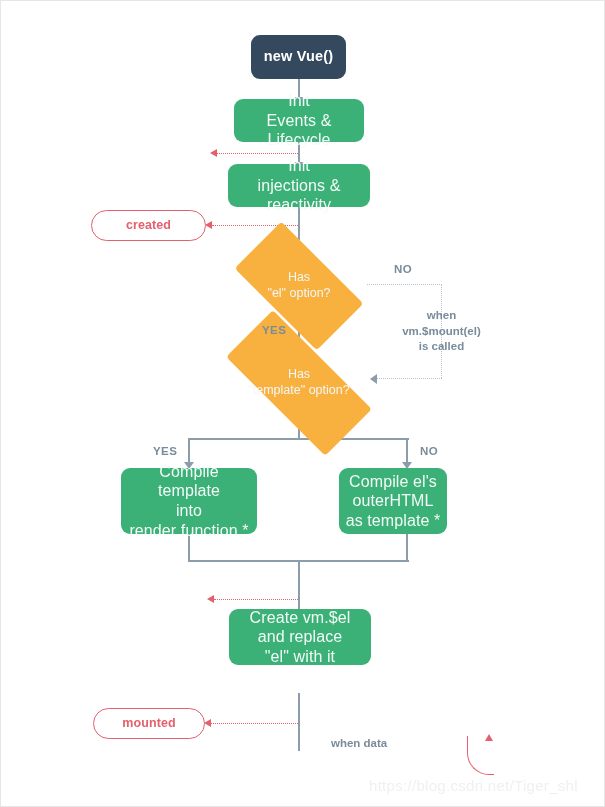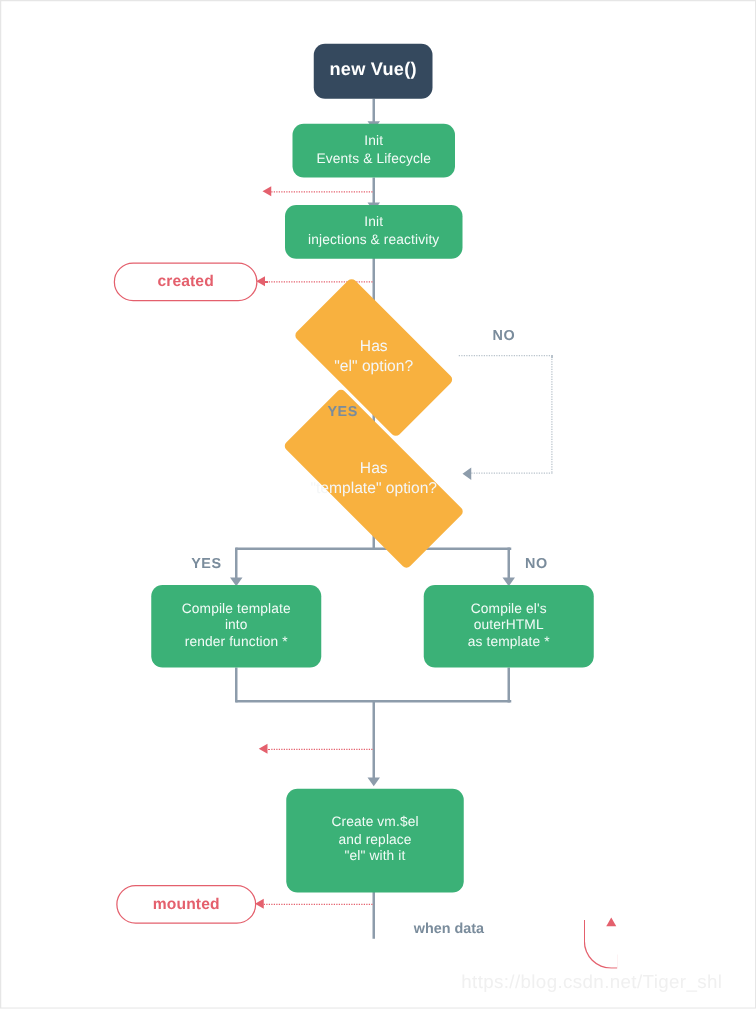--- a/index.html
+++ b/index.html
@@ -33,21 +33,21 @@
     border-radius:9px;
     font-size:14.5px;
     font-weight:bold;
     letter-spacing:.2px;
   }
 
   .node-green{
     background:#3BB177;
     color:#f2fbf7;
     border-radius:9px;
-    font-size:11px;
+    font-size:16px;
     font-weight:500;
     letter-spacing:.1px;
     padding:2px 6px;
   }
 
   .node-hook{
     background:#ffffff;
     border:1.6px solid #e4606d;
     color:#e4606d;
     border-radius:16px;
@@ -231,41 +231,44 @@
   <div class="diamond" style="left:228px;top:349px;width:140px;height:66px;">
     <div class="shape"></div>
     <div class="dlabel">Has
 "template" option?</div>
   </div>
 
   <div class="node node-green" style="left:120px;top:467px;width:136px;height:66px;">Compile template
 into
 render function *</div>
 
-  <div class="node node-green" style="left:338px;top:467px;width:136px;height:66px;">Compile el's
+  <div class="node node-green" style="left:338px;top:467px;width:108px;height:66px;">Compile el's
 outerHTML
 as template *</div>
 
-  <div class="node node-green" style="left:228px;top:630px;width:142px;height:83px;">Create vm.$el
+  <div class="node node-green" style="left:228px;top:608px;width:142px;height:56px;">Create vm.$el
 and replace
 "el" with it</div>
 
 
   <div class="node node-hook" style="left:90px;top:209px;width:115px;height:31px;">created</div>
 
 
   <div class="node node-hook" style="left:92px;top:707px;width:112px;height:31px;">mounted</div>
 
 
   <div class="edge-label" style="left:393px;top:262px;">NO</div>
 
   <div class="edge-label" style="left:261px;top:323px;">YES</div>
 
   <div class="edge-label" style="left:152px;top:444px;">YES</div>
 
   <div class="edge-label" style="left:419px;top:444px;">NO</div>
 
+  <div class="note" style="left:378px;top:307px;width:125px;">when
+vm.$mount(el)
+is called</div>
 
   <div class="note" style="left:330px;top:735px;width:90px;text-align:left;">when data</div>
 
   <div class="watermark" style="left:368px;top:776px;">https://blog.csdn.net/Tiger_shl</div>
 
 </div>
 
 </body></html>

